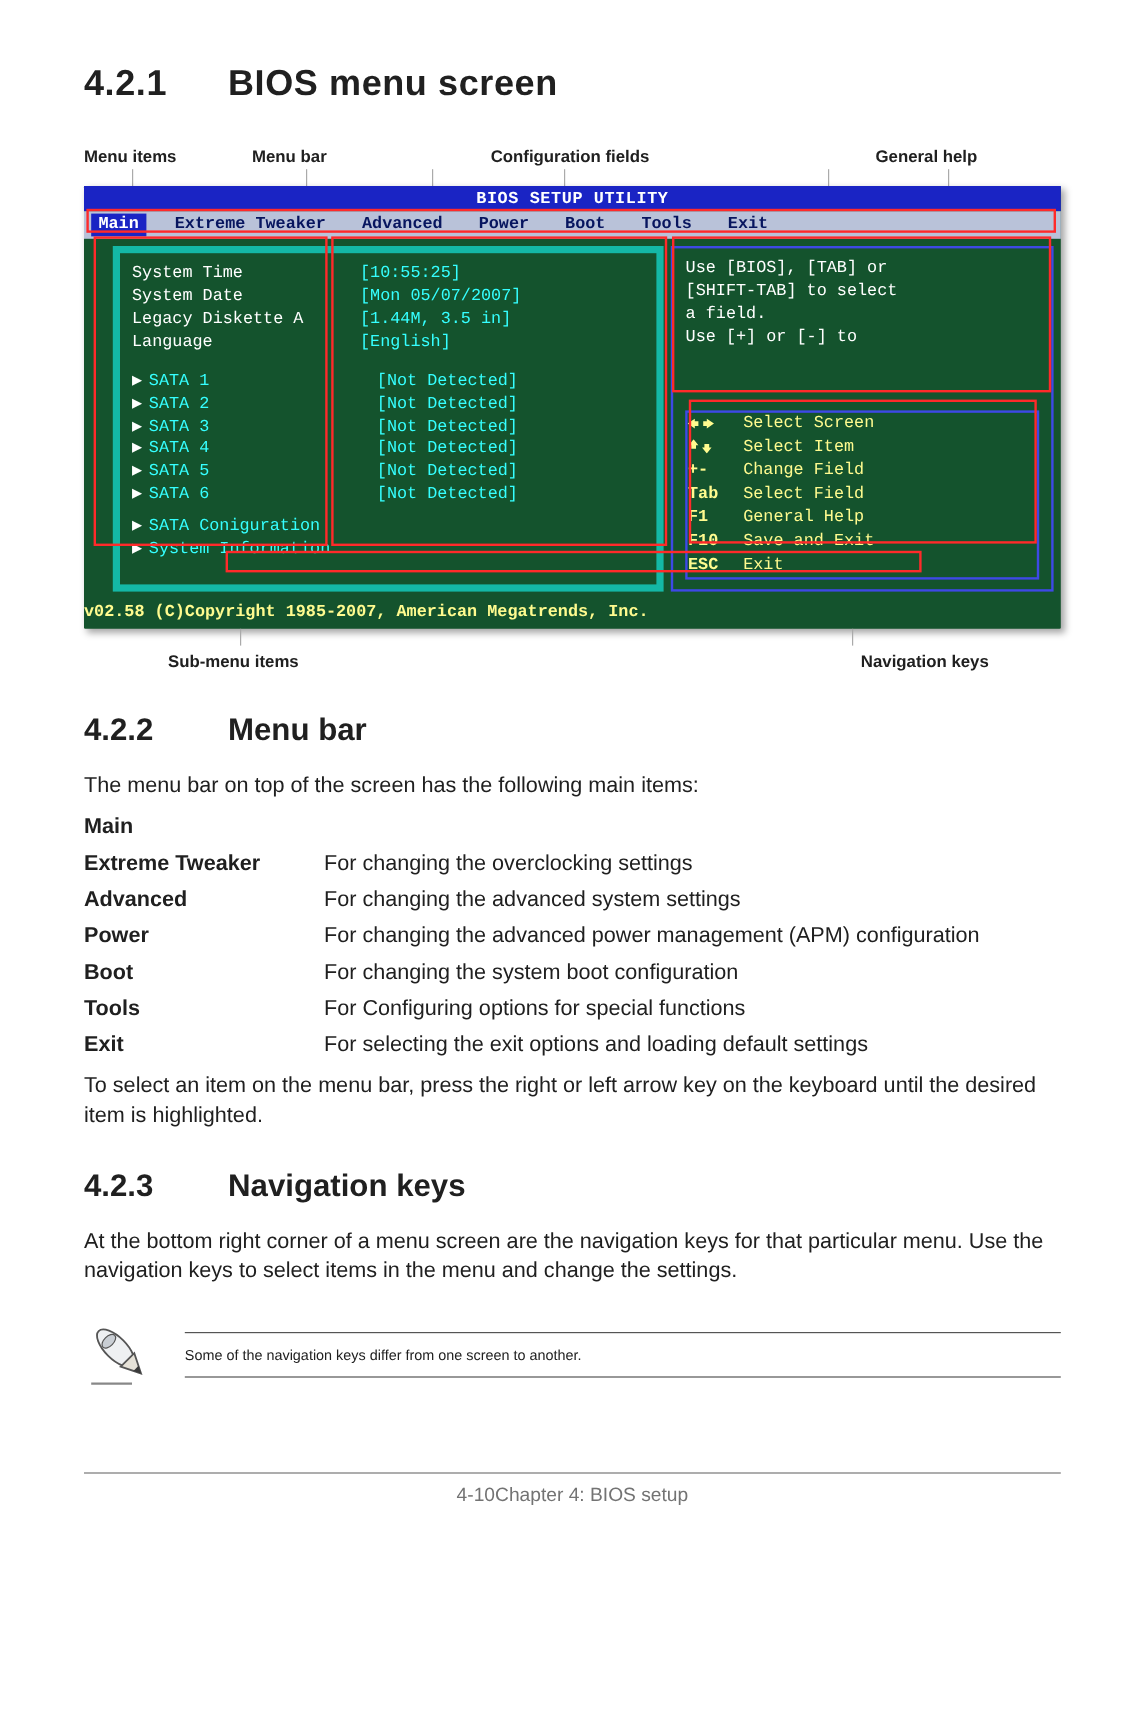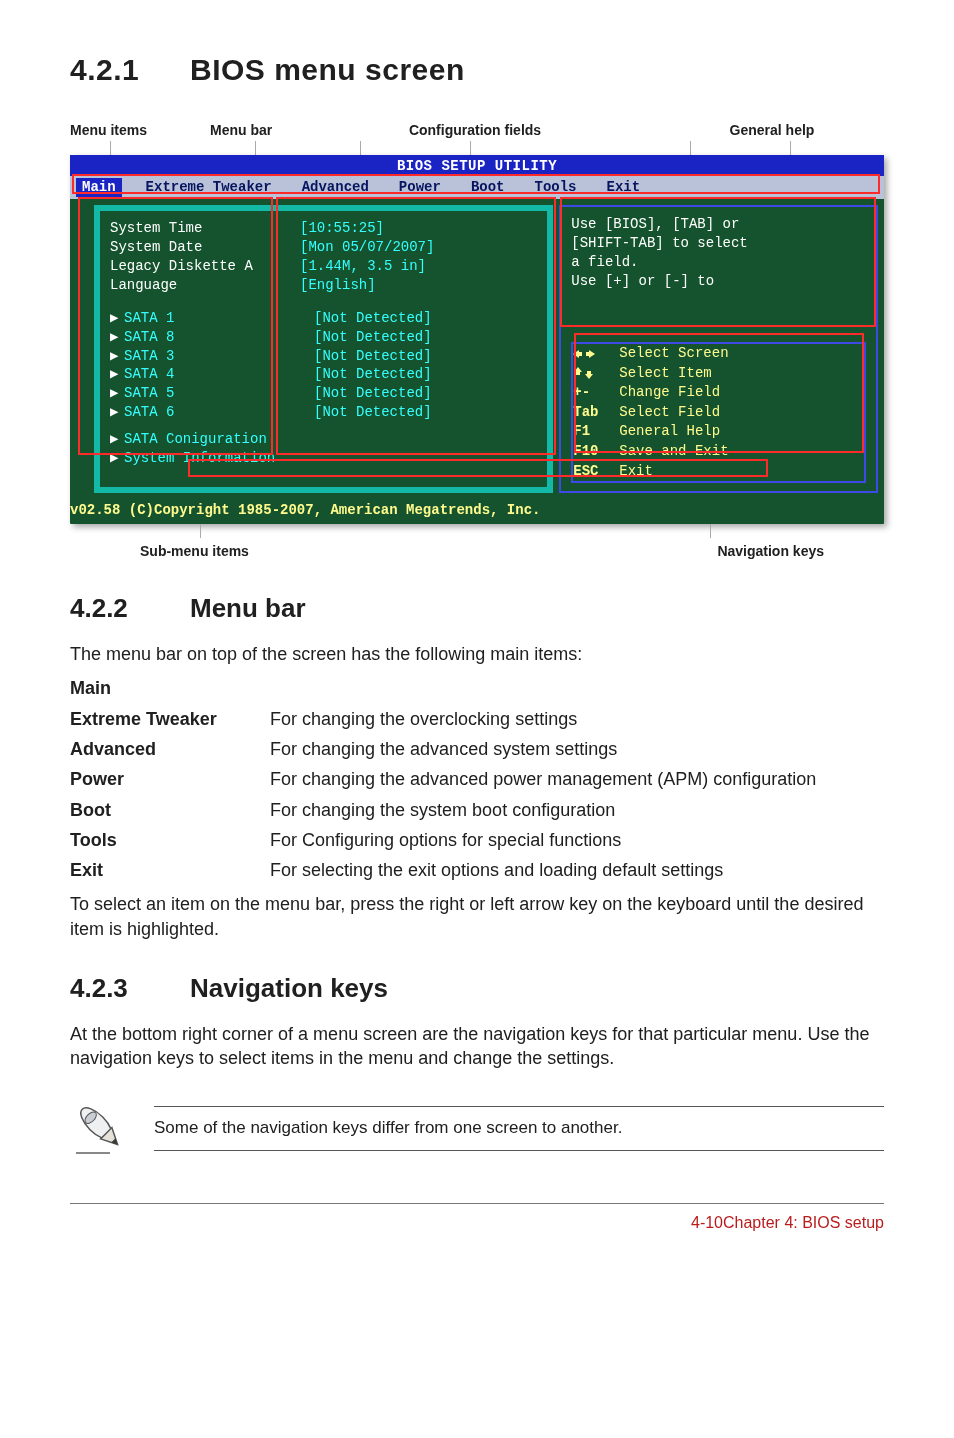--- a/index.html
+++ b/index.html
@@ -226,36 +226,36 @@
   }
   .note .lines {
     flex: 1;
   }
   .note .lines hr {
     border: none;
     border-top: 1px solid #555;
     margin: 0;
   }
   .note .txt {
-    font-size: 17px;
+    font-size: 12px;
     padding: 10px 0;
   }
   .note svg {
     flex-shrink: 0;
   }
 
   
   .pg-footer {
     display: flex;
-    justify-content: flex-end;
+    justify-content: center;
     font-size: 16px;
-    margin-top: 46px;
+    margin-top: 70px;
     border-top: 1px solid #777;
     padding-top: 8px;
-    color: #b91c1c;
+    color: #737373;
   }
 
   
   .bios-wrap {
     position: relative;
     width: 814px;
   }
 </style>
 </head>
 <body>
@@ -316,21 +316,21 @@
 
           <div style="height:14px"></div>
 
           <div class="sata-line">
               <span class="arrow">▶</span>
               <span class="lbl">SATA 1</span>
               <span class="val">[Not Detected]</span>
             </div>
           <div class="sata-line">
               <span class="arrow">▶</span>
-              <span class="lbl">SATA 8</span>
+              <span class="lbl">SATA 2</span>
               <span class="val">[Not Detected]</span>
             </div>
           <div class="sata-line">
               <span class="arrow">▶</span>
               <span class="lbl">SATA 3</span>
               <span class="val">[Not Detected]</span>
             </div>
           <div class="sata-line">
               <span class="arrow">▶</span>
               <span class="lbl">SATA 4</span>

